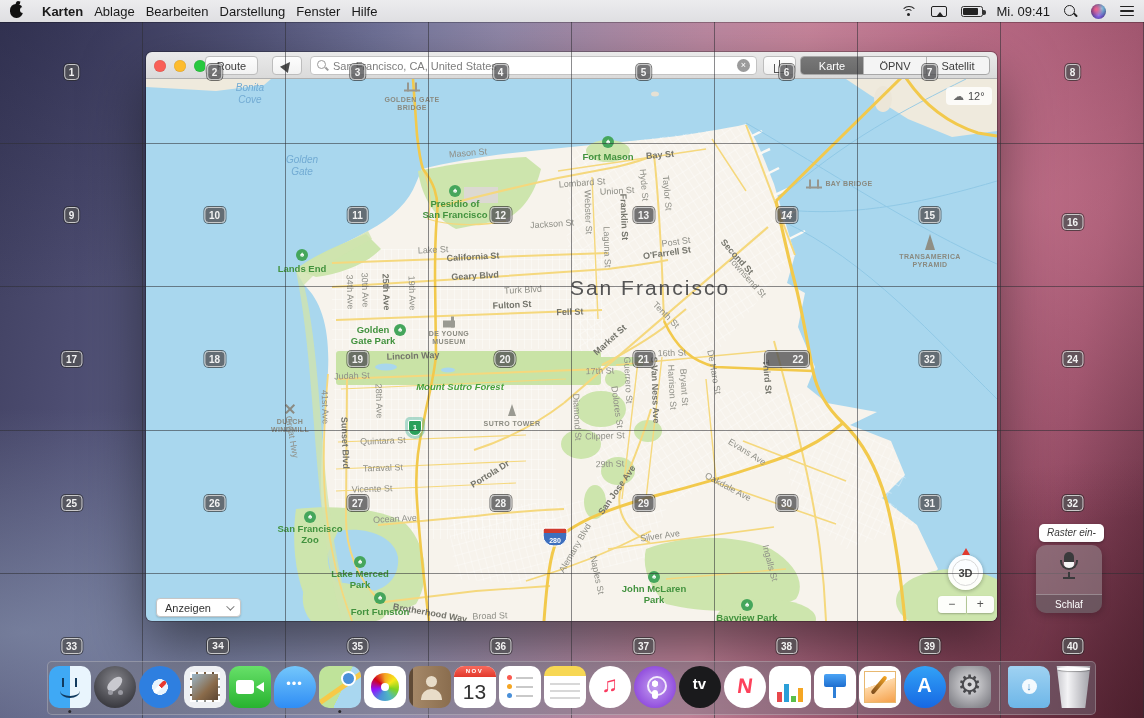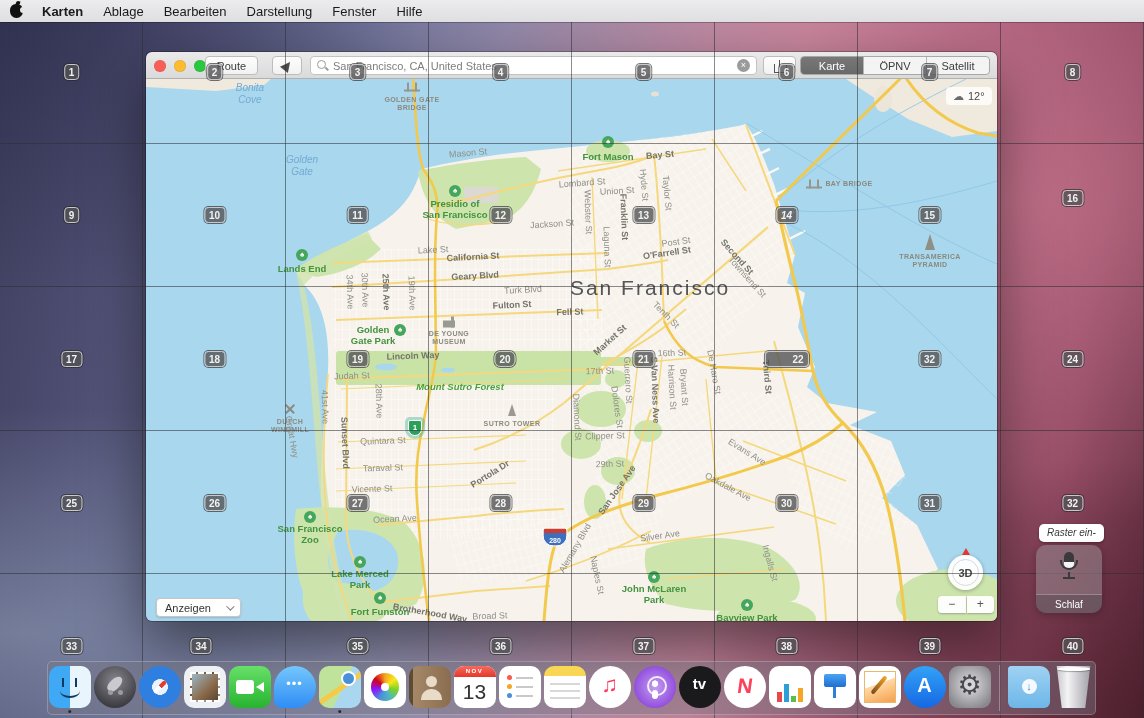--- a/index.html
+++ b/index.html
@@ -202,27 +202,44 @@
     color:#4a90c9; font-size:11px; font-weight:700; text-align:center; line-height:15px; }
   .ic-trash { background:linear-gradient(90deg,#b9b9bf,#f4f4f6 35%,#8f8f97); border-radius:3px 3px 9px 9px; clip-path:polygon(10% 0,90% 0,78% 100%,22% 100%); }
   .ic-trash::before { content:""; position:absolute; left:4px; top:1px; right:4px; height:4px; background:#fdfdfe; border-radius:50%; box-shadow:0 1px 1px rgba(0,0,0,.3); }
 </style>
 </head>
 <body>
 
 <div class="menubar">
   <div class="left">
     <span class="apple"></span>
-    <span id="menu-left" style="display:flex;gap:20px;">
+    <span id="menu-left" style="display:flex;gap:11px;">
         <span class="menu-item app">Karten</span>
         <span class="menu-item">Ablage</span>
         <span class="menu-item">Bearbeiten</span>
         <span class="menu-item">Darstellung</span>
         <span class="menu-item">Fenster</span>
         <span class="menu-item">Hilfe</span>
+      </span>
+  </div>
+  <div class="right">
+    <span class="mb-ic ic-wifi">
+        <i></i>
+        <i></i>
+        <i></i>
+      </span>
+    <span class="mb-ic ic-display"></span>
+    <span class="mb-ic ic-batt"></span>
+    <span class="clock">Mi. 09:41</span>
+    <span class="mb-ic ic-search"></span>
+    <span class="mb-ic ic-siri"></span>
+    <span class="mb-ic ic-list">
+        <i></i>
+        <i></i>
+        <i></i>
       </span>
   </div>
 </div>
 
 <div class="window">
   <div class="toolbar">
     <span class="tl r"></span>
     <span class="tl y"></span>
     <span class="tl g"></span>
     <div class="tbtn btn-route">Route</div>
@@ -492,39 +509,39 @@
     <span class="grid-badge" style="left: 786.5px; top: 49.8px;">6</span>
     <span class="grid-badge" style="left: 929.5px; top: 49.8px;">7</span>
     <span class="grid-badge" style="left: 1072.5px; top: 49.8px;">8</span>
     <span class="grid-badge" style="left: 71.5px; top: 193.4px;">9</span>
     <span class="grid-badge" style="left: 214.5px; top: 193.4px;">10</span>
     <span class="grid-badge" style="left: 357.5px; top: 193.4px;">11</span>
     <span class="grid-badge" style="left: 500.5px; top: 193.4px;">12</span>
     <span class="grid-badge" style="left: 643.5px; top: 193.4px;">13</span>
     <span class="grid-badge" style="left: 786.5px; top: 193.4px; font-style: italic;">14</span>
     <span class="grid-badge" style="left: 929.5px; top: 193.4px;">15</span>
-    <span class="grid-badge" style="left: 1072.5px; top: 176px;">16</span>
+    <span class="grid-badge" style="left: 1072.5px; top: 200px;">16</span>
     <span class="grid-badge" style="left: 71.5px; top: 337px;">17</span>
     <span class="grid-badge" style="left: 214.5px; top: 337px;">18</span>
     <span class="grid-badge" style="left: 357.5px; top: 337px;">19</span>
     <span class="grid-badge" style="left: 505px; top: 337px; border-radius: 6px;">20</span>
     <span class="grid-badge" style="left: 643.5px; top: 337px;">21</span>
     <span class="grid-badge" style="left: 786.5px; top: 337px; padding-left: 27px;">22</span>
     <span class="grid-badge" style="left: 929.5px; top: 337px;">32</span>
     <span class="grid-badge" style="left: 1072.5px; top: 337px;">24</span>
     <span class="grid-badge" style="left: 71.5px; top: 480.6px;">25</span>
     <span class="grid-badge" style="left: 214.5px; top: 480.6px;">26</span>
     <span class="grid-badge" style="left: 357.5px; top: 480.6px;">27</span>
     <span class="grid-badge" style="left: 500.5px; top: 480.6px;">28</span>
     <span class="grid-badge" style="left: 643.5px; top: 480.6px;">29</span>
     <span class="grid-badge" style="left: 786.5px; top: 480.6px;">30</span>
     <span class="grid-badge" style="left: 929.5px; top: 480.6px;">31</span>
     <span class="grid-badge" style="left: 1072.5px; top: 480.6px;">32</span>
     <span class="grid-badge" style="left: 71.5px; top: 624.2px;">33</span>
-    <span class="grid-badge" style="left: 201px; top: 624.2px;">34</span>
+    <span class="grid-badge" style="left: 218px; top: 624.2px; font-family: Liberation Mono, monospace;">34</span>
     <span class="grid-badge" style="left: 357.5px; top: 624.2px; border-radius: 6px;">35</span>
     <span class="grid-badge" style="left: 500.5px; top: 624.2px;">36</span>
     <span class="grid-badge" style="left: 643.5px; top: 624.2px;">37</span>
     <span class="grid-badge" style="left: 786.5px; top: 624.2px;">38</span>
     <span class="grid-badge" style="left: 929.5px; top: 624.2px;">39</span>
     <span class="grid-badge" style="left: 1072.5px; top: 624.2px;">40</span>
   </div>
 
 <div class="vc-tip">Raster ein-</div>
 <div class="vc-panel">

